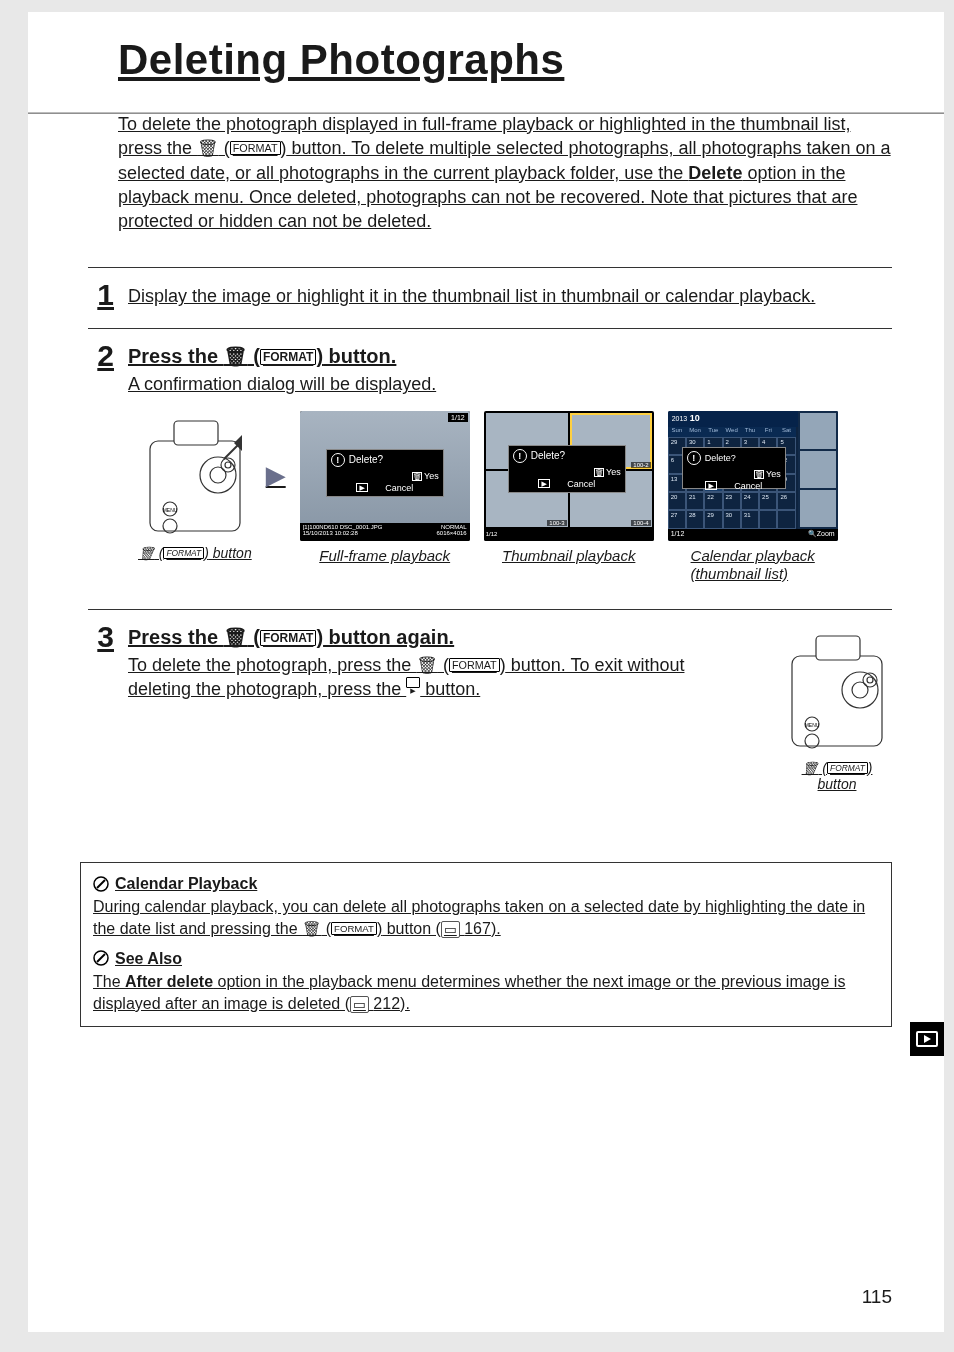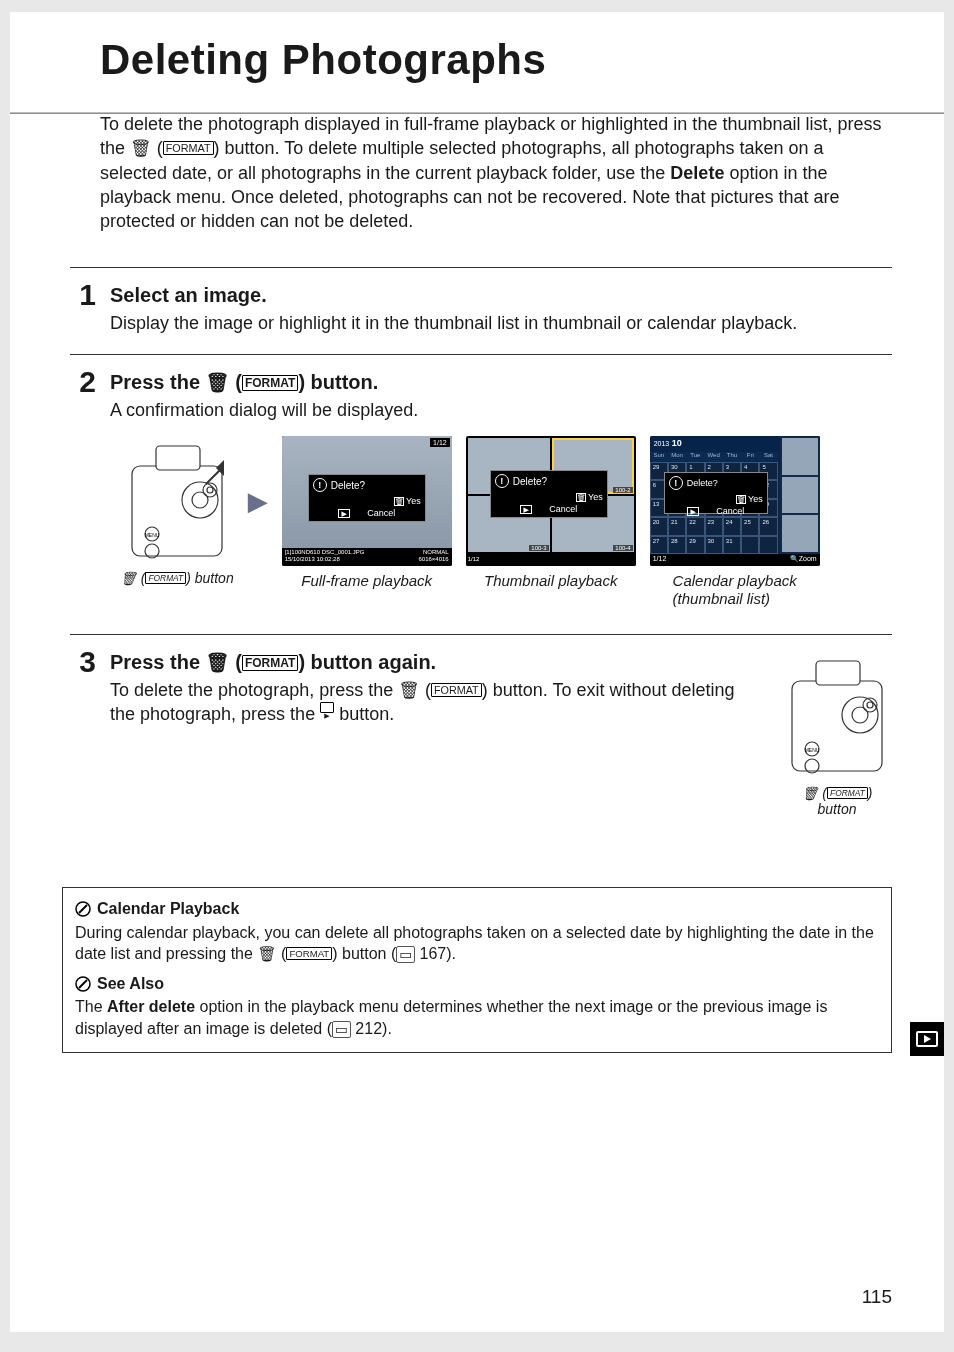--- a/index.html
+++ b/index.html
@@ -1,17 +1,17 @@
 <!DOCTYPE html>
 <html><head>
 <meta charset="utf-8">
 <style>
   * { box-sizing: border-box; margin: 0; padding: 0; }
   html, body { width: 954px; background: #e8e8e8; font-family: Arial, Helvetica, sans-serif; color: #1a1a1a; }
-  .page-outer { padding: 12px 10px 10px 10px; }
+  .page-outer { padding: 12px 10px 10px 28px; text-decoration: underline; }
   .page { background: #fff; width: 100%; padding: 24px 52px 30px 52px; position: relative; min-height: 1320px; }
   .content { padding-left: 38px; }
   h1.main-title { font-size: 42px; font-weight: 800; letter-spacing: 0.5px; margin-bottom: 6px; }
   .title-rule { position: absolute; left: 0; right: 0; top: 100px; height: 2px; background: #bcbcbc; border-bottom: 1px solid #8f8f8f; }
   .intro { font-size: 18px; line-height: 1.35; margin-top: 28px; margin-bottom: 34px; }
   .strong-word { font-weight: 700; }
   h2.section-title { font-size: 28px; font-weight: 800; text-decoration: underline; text-decoration-thickness: 2px; text-underline-offset: 6px; margin-bottom: 8px; margin-left: -38px; }
   .subintro { font-size: 18px; line-height: 1.35; margin-bottom: 20px; }
   hr.sep { border: none; border-top: 1px solid #333; margin-left: -30px; margin-bottom: 12px; }
   .step { display: flex; gap: 14px; margin-left: -30px; margin-bottom: 18px; }
@@ -89,21 +89,20 @@
       <span>To delete the photograph displayed in full-frame playback or highlighted in the thumbnail list, press the </span><span class="glyph trash">🗑</span> (<span class="format-badge">FORMAT</span>)<span> button.  To delete multiple selected photographs, all photographs taken on a selected date, or all photographs in the current playback folder, use the </span><span class="strong-word">Delete</span><span> option in the playback menu.  Once deleted, photographs can not be recovered.  Note that pictures that are protected or hidden can not be deleted.</span>
     </p>
 
 
 
     <hr class="sep">
 
     <div class="step">
       <div class="step-num">1</div>
       <div class="step-body">
-        <div class="step-head">Select an image.</div>
         <div class="step-text">Display the image or highlight it in the thumbnail list in thumbnail or calendar playback.</div>
       </div>
     </div>
 
     <hr class="sep">
 
     <div class="step">
       <div class="step-num">2</div>
       <div class="step-body">
         <div class="step-head">

